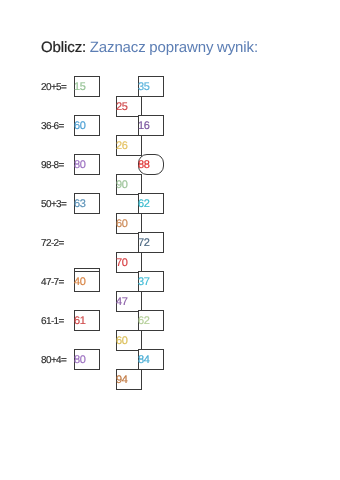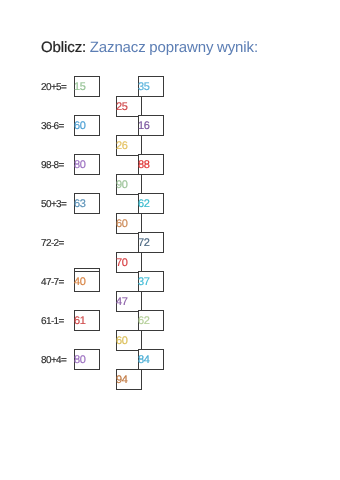--- a/index.html
+++ b/index.html
@@ -114,21 +114,21 @@
       <div class="row row2">
         <div class="expr">36-6=</div>
         <div class="opt opt1" style="color: rgb(78, 160, 212);">60</div>
         <div class="opt opt2" style="color: rgb(229, 196, 102);">26</div>
         <div class="opt opt3" style="color: rgb(123, 86, 160);">16</div>
       </div>
       <div class="row row3">
         <div class="expr">98-8=</div>
         <div class="opt opt1" style="color: rgb(155, 111, 192);">80</div>
         <div class="opt opt2" style="color: rgb(158, 196, 154);">90</div>
-        <div class="opt opt3" style="color: rgb(224, 53, 53);">88</div>
+        <div class="opt opt3" style="color: rgb(224, 53, 53); border-radius: 9px;">88</div>
       </div>
       <div class="row row4">
         <div class="expr">50+3=</div>
         <div class="opt opt1" style="color: rgb(90, 146, 184); text-align: center;">63</div>
         <div class="opt opt2" style="color: rgb(204, 138, 87);">60</div>
         <div class="opt opt3" style="color: rgb(59, 188, 206);">62</div>
       </div>
       <div class="row row5">
         <div class="expr">72-2=</div>
         <div class="opt opt1" style="color: rgb(69, 176, 126); margin-top: 36px;">74</div>

